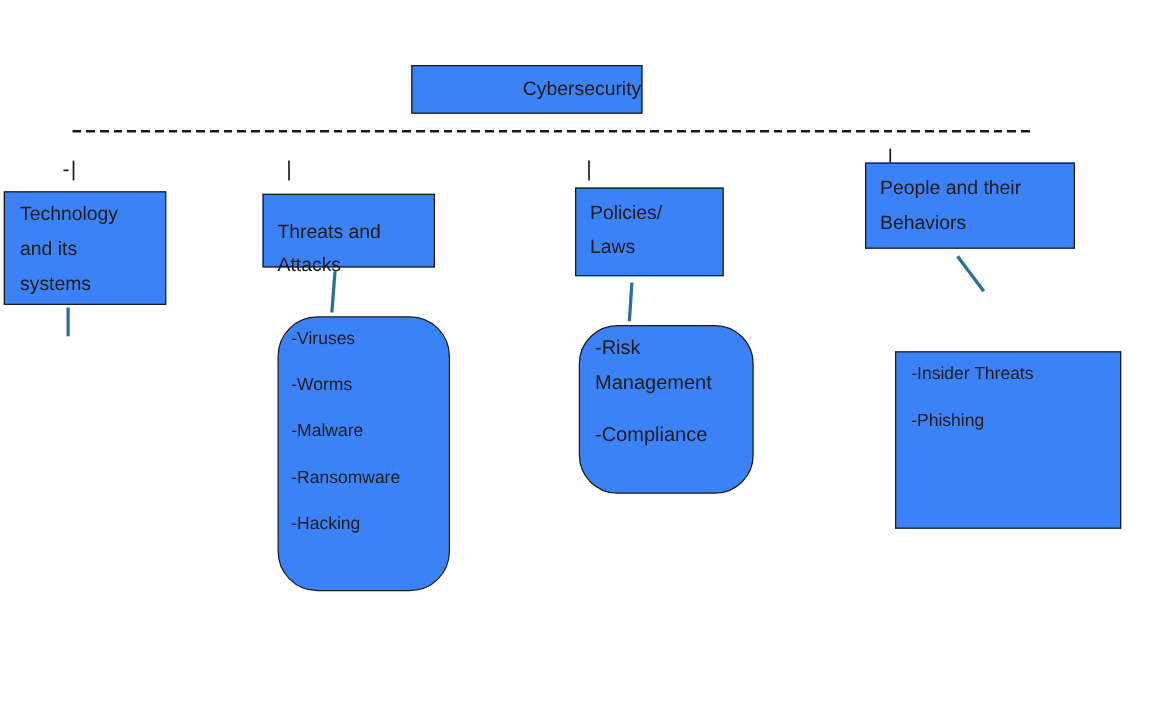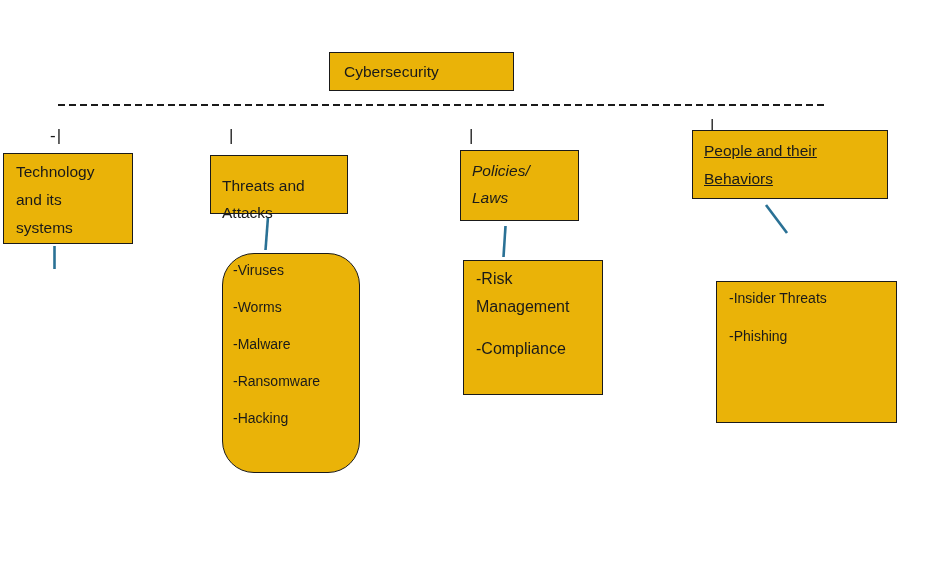--- a/index.html
+++ b/index.html
@@ -13,22 +13,23 @@
     width: 927px;
     height: 570px;
     background: #ffffff;
     overflow: hidden;
     color: #1a1a1a;
   }
   .box {
     position: absolute;
     box-sizing: border-box;
     border: 1.3px solid #1a1a1a;
-    background: #eab308;
+    background: #3b82f6;
     z-index: 2;
+    justify-content: flex-end;
   }
   .root-box {
     left: 329px; top: 52px; width: 185px; height: 39px;
     display: flex; align-items: center;
     padding-left: 14px;
     font-size: 15.5px;
   }
   .dashed-line {
     position: absolute;
     left: 58px; top: 104px;
@@ -50,32 +51,32 @@
   .m4 { left: 710px; top: 116px; }
   .box-title {
     white-space: pre-line;
     font-size: 15.5px;
     line-height: 28px;
   }
   .b1 { left: 3px;   top: 153px; width: 130px; height: 91px; padding: 4px 0 0 12px; }
   .b2 { left: 210px; top: 155px; width: 138px; height: 59px; padding: 16px 0 0 11px; }
   .b2 .box-title { line-height: 27px; }
   .b3 { left: 460px; top: 150px; width: 119px; height: 71px; padding: 6px 0 0 11px; }
-  .b3 .box-title { line-height: 27px; font-style: italic; }
-  .b4 { left: 692px; top: 130px; width: 196px; height: 69px; padding: 6px 0 0 11px; text-decoration: underline; }
+  .b3 .box-title { line-height: 27px; }
+  .b4 { left: 692px; top: 130px; width: 168px; height: 69px; padding: 6px 0 0 11px; }
   .item {
     white-space: pre-line;
     font-size: 14px;
     line-height: 28px;
   }
   .s1 { left: 5px;   top: 270px; width: 135px; height: 145px; padding: 4px 0 0 10px; }
   .s1 .item { margin-bottom: 9px; }
   .s2 { left: 222px; top: 253px; width: 138px; height: 220px; padding: 2px 0 0 10px; border-radius: 32px; }
   .s2 .item { margin-bottom: 9px; }
-  .s3 { left: 463px; top: 260px; width: 140px; height: 135px; padding: 4px 0 0 12px; }
+  .s3 { left: 463px; top: 260px; width: 140px; height: 135px; padding: 4px 0 0 12px; border-radius: 31px; }
   .s3 .item { font-size: 16px; margin-bottom: 14px; }
   .s4 { left: 716px; top: 237px; width: 181px; height: 142px; padding: 2px 0 0 12px; margin-top: 44px; }
   .s4 .item { margin-bottom: 10px; }
   #connector-layer {
     position: absolute;
     left: 0; top: 0;
     width: 927px; height: 570px;
     z-index: 1;
     pointer-events: none;
   }

